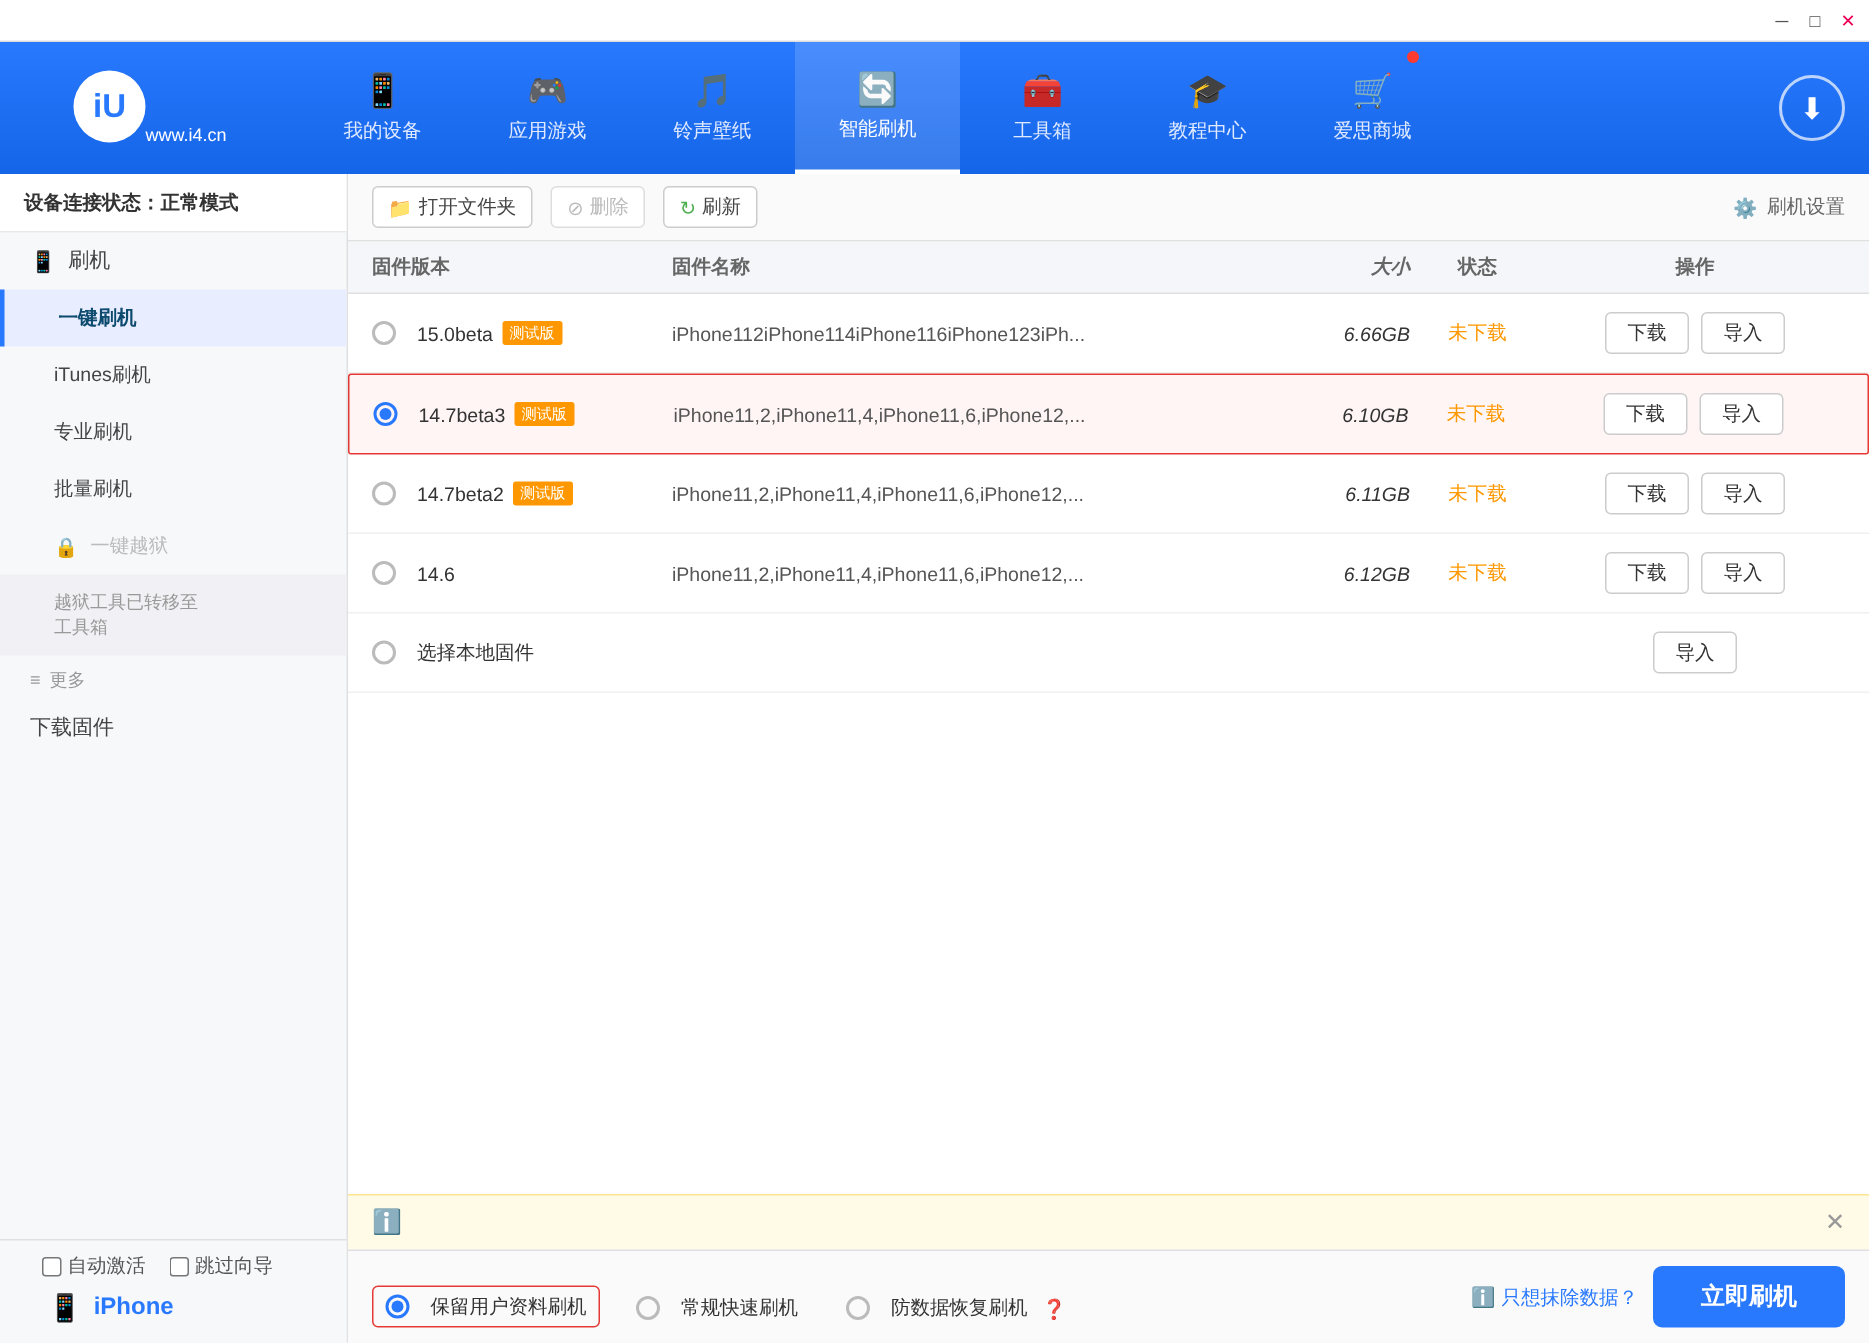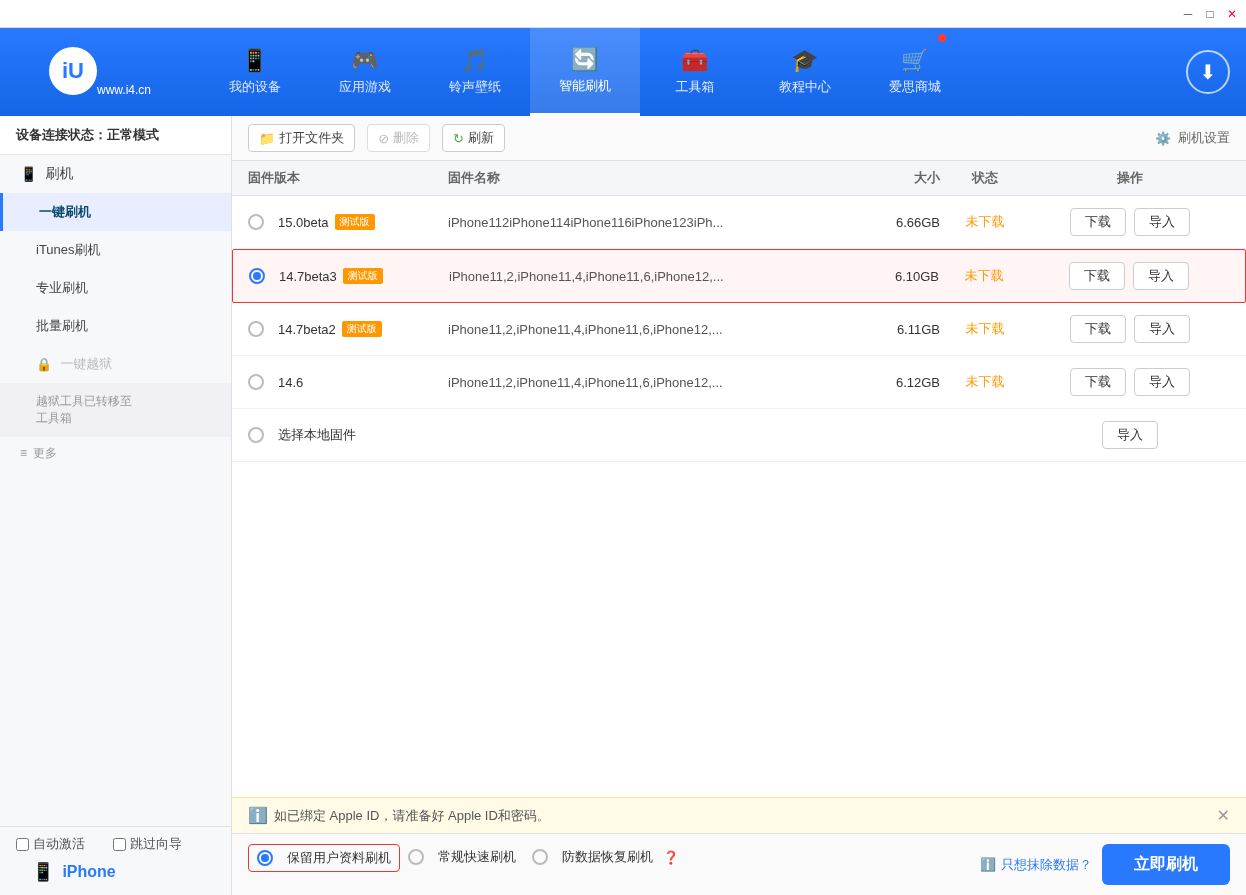--- a/index.html
+++ b/index.html
@@ -164,23 +164,24 @@
     }
 
     .sidebar-bottom {
       border-top: 1px solid #e0e0e0;
       padding: 8px 16px;
       background: #f7f8fa;
     }
     .sidebar-checkboxes {
       display: flex;
       align-items: center;
-      gap: 28px;
+      gap: 16px;
       font-size: 13px;
       color: #555;
+      margin-left: 12px;
     }
     .sidebar-checkbox { display: flex; align-items: center; gap: 4px; cursor: pointer; }
     .sidebar-device {
       padding: 8px 16px 4px;
       display: flex;
       align-items: center;
       gap: 8px;
       font-size: 16px;
       font-weight: bold;
       color: #2979ff;
@@ -227,21 +228,21 @@
       display: flex;
       padding: 8px 16px;
       border-bottom: 1px solid #e0e0e0;
       background: #f5f6fa;
       font-size: 13px;
       color: #666;
       font-weight: bold;
     }
     .fw-col-version { width: 200px; }
     .fw-col-name { flex: 1; }
-    .fw-col-size { width: 80px; text-align: right; }
+    .fw-col-size { width: 80px; text-align: right; font-style: italic; }
     .fw-col-status { width: 90px; text-align: center; }
     .fw-col-action { width: 200px; text-align: center; }
 
     .fw-row {
       display: flex;
       align-items: center;
       padding: 12px 16px;
       border-bottom: 1px solid #f0f0f0;
       font-size: 13px;
       color: #333;
@@ -318,21 +319,22 @@
       display: flex;
       align-items: center;
       gap: 6px;
     }
     .notice-icon { color: #ff9800; font-size: 16px; }
     .notice-close { margin-left: auto; cursor: pointer; color: #999; font-size: 16px; }
 
     .bottom-actions {
       padding: 10px 16px;
       display: flex;
-      align-items: flex-start;
+      align-items: flex-end;
+      gap: 16px;
       border-top: 1px solid #e0e0e0;
       background: #fafafa;
     }
     .flash-option {
       display: flex; align-items: center; gap: 6px;
       font-size: 13px; color: #333; cursor: pointer;
     }
     .flash-option.selected { border: 1.5px solid #e53935; border-radius: 4px; padding: 4px 8px; }
     .flash-option-plain { border: none; padding: 4px 8px; }
 
@@ -435,20 +437,23 @@
         <span>🔒</span>
         <span>一键越狱</span>
       </div>
       <div class="sidebar-item jailbreak-note">
         <span>越狱工具已转移至<br>工具箱</span>
       </div>
 
       <div class="sidebar-section-label">
         <span>≡</span>
         <span>更多</span>
+      </div>
+      <div class="sidebar-item">
+        <span>下载固件</span>
       </div>
     </div>
     <div class="sidebar-bottom">
       <div class="sidebar-checkboxes">
         <label class="sidebar-checkbox">
           <input type="checkbox" style="">
           <span>自动激活</span>
         </label>
         <label class="sidebar-checkbox">
           <input type="checkbox" style="">
@@ -574,21 +579,20 @@
         <div class="fw-col-status fw-status"></div>
         <div class="fw-col-action fw-actions">
           <button class="btn-import-only">导入</button>
         </div>
       </div>
 
     </div>
 
     <div class="bottom-notice">
       <span class="notice-icon">ℹ️</span>
-      <span>如已绑定 Apple ID，请准备好 Apple ID和密码。</span>
       <span class="notice-close">✕</span>
     </div>
 
     <div class="bottom-actions">
 
       <div class="flash-option selected">
         <div class="radio-btn checked">
           <div class="radio-inner"></div>
         </div>
         <span>保留用户资料刷机</span>

